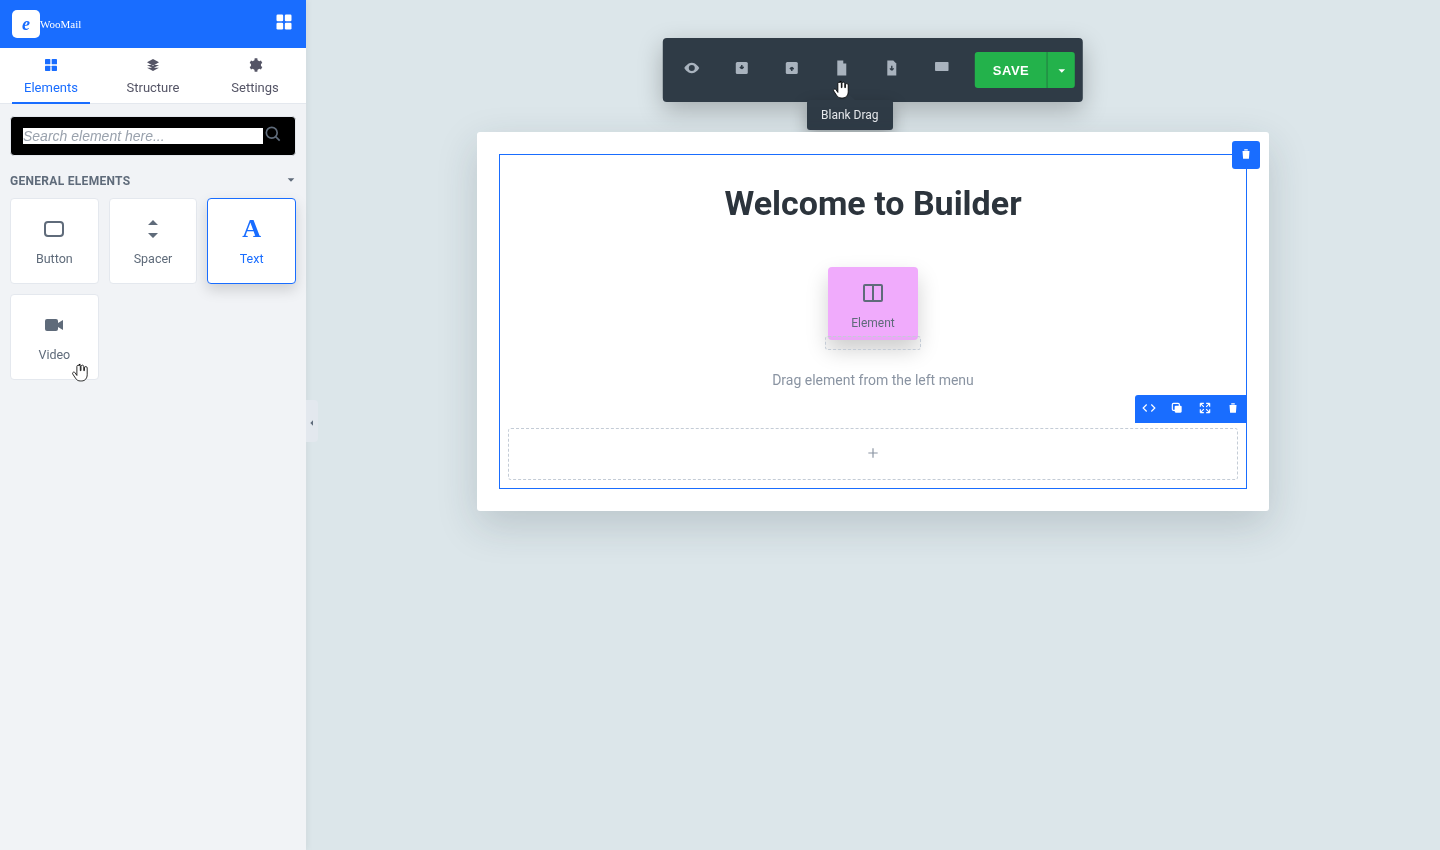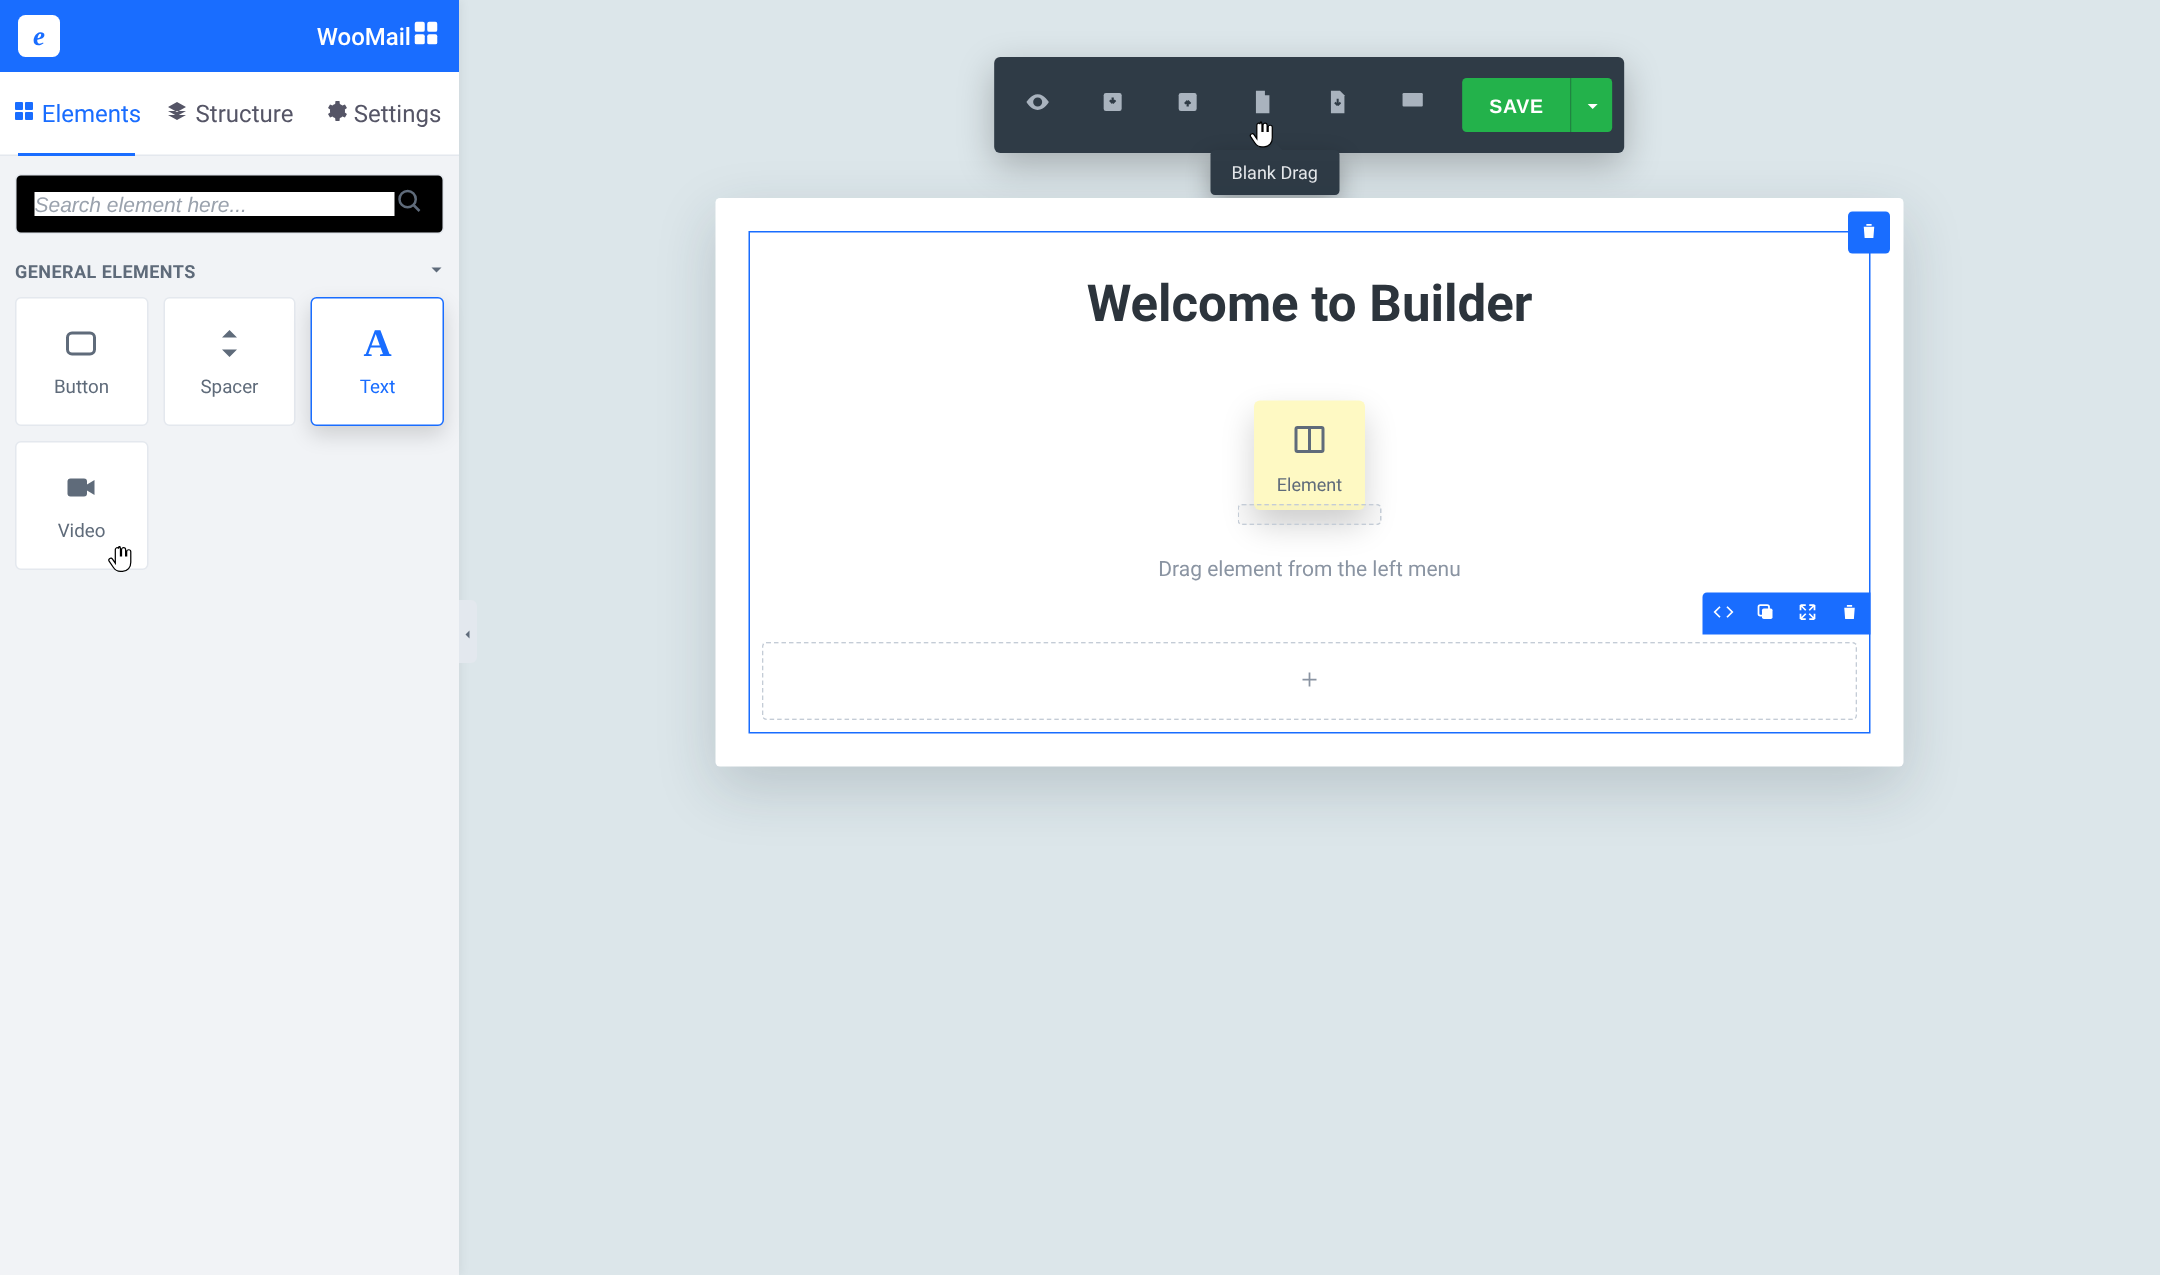--- a/index.html
+++ b/index.html
@@ -3,25 +3,25 @@
 <meta charset="utf-8">
 <style>
   * { box-sizing: border-box; margin:0; padding:0; }
   html,body { width:1440px; height:850px; font-family: -apple-system, BlinkMacSystemFont, "Segoe UI", Roboto, Arial, sans-serif; overflow:hidden; }
   body { background:#dce6ea; display:flex; }
 
   
   .sidebar { width:306px; height:850px; background:#f1f3f6; display:flex; flex-direction:column; box-shadow: 2px 0 6px rgba(0,0,0,0.05); position:relative; z-index:5;}
   .brandbar { height:48px; background:#196dff; display:flex; align-items:center; padding:0 12px; color:#fff; }
   .brandbar .logo { width:28px; height:28px; background:#fff; border-radius:5px; display:flex; align-items:center; justify-content:center; color:#196dff; font-style:italic; font-weight:700; font-family: Georgia, serif; font-size:18px;}
-  .brandbar .title { flex:1; text-align:right; font-size:16px; font-weight:500; }
+  .brandbar .title { flex:1; text-align:left; font-size:11px; font-weight:500;font-family:Liberation Serif, serif; }
   .brandbar .apps svg { fill:#fff; }
 
   .tabs { display:flex; background:#fff; height:56px; border-bottom:1px solid #e4e8ee;}
-  .tab { flex:1; display:flex; flex-direction:row; align-items:center; justify-content:center; gap:4px; font-size:16px; color:#556; cursor:pointer; position:relative;}
+  .tab { flex:1; display:flex; flex-direction:column; align-items:center; justify-content:center; gap:4px; font-size:13px; color:#556; cursor:pointer; position:relative;}
   .tab.active { color:#196dff; }
   .tab.active::after { content:""; position:absolute; bottom:-1px; left:12px; right:12px; height:2px; background:#196dff; }
   .tab svg { width:16px; height:16px; fill:currentColor; }
 
   .search-wrap { padding:12px 10px; }
   .search { background:#000000; border:1px solid #e4e8ee; border-radius:4px; height:40px; display:flex; align-items:center; padding:0 12px; }
   .search input { flex:1; border:none; outline:none; font-size:14px; color:#333; font-style:italic; }
   .search input::placeholder { color:#9aa2ad; font-style:italic; }
   .search svg { width:20px; height:20px; stroke:#5f6b7a; fill:none; stroke-width:2;}
 
@@ -54,21 +54,21 @@
 
   .tooltip { position:absolute; top:100px; left:50%; transform:translateX(-66px); background:#2f3b46; color:#e6e9ec; font-size:12px; padding:8px 14px; border-radius:3px; box-shadow:0 6px 16px rgba(0,0,0,0.3);}
   .tooltip::before { content:""; position:absolute; top:-5px; left:50%; transform:translateX(-50%); border:5px solid transparent; border-bottom-color:#2f3b46; border-top:none;}
 
   .canvas-card { position:absolute; top:132px; left:50%; transform:translateX(-50%); width:792px; background:#fff; border-radius:3px; box-shadow:0 14px 40px rgba(34,48,60,0.18); padding:22px;}
   .placeholder-frame { border:1px solid #196dff; position:relative; padding:0;}
   .del-badge { position:absolute; top:-14px; right:-14px; width:28px; height:28px; background:#196dff; border-radius:3px; display:flex; align-items:center; justify-content:center; cursor:pointer;}
   .del-badge svg { width:14px; height:14px; fill:#fff;}
   .inner { padding:28px 16px 14px; text-align:center; position:relative;}
   .heading { font-size:34px; font-weight:700; color:#2c343c; margin-bottom:44px;}
-  .drag-ghost { width:74px; margin:0 auto 18px; background:#fef9c3; border-radius:4px; box-shadow:0 10px 22px rgba(0,0,0,0.18); padding:14px 0 10px; display:flex; flex-direction:column; align-items:center; gap:8px;}
+  .drag-ghost { width:90px; margin:0 auto 18px; background:#f0abfc; border-radius:4px; box-shadow:0 10px 22px rgba(0,0,0,0.18); padding:14px 0 10px; display:flex; flex-direction:column; align-items:center; gap:8px;}
   .drag-ghost svg { width:24px; height:24px; fill:none; stroke:#5f6b7a; stroke-width:2;}
   .drag-ghost span { font-size:12px; color:#5f6b7a;}
   .ghost-shadow { width:96px; height:14px; margin:-22px auto 22px; border:1px dashed #c4ccd6; border-radius:3px; background:rgba(0,0,0,0.02);}
   .hint { color:#8a94a2; font-size:14px; margin-bottom:20px;}
   .row-toolbar { position:absolute; right:-1px; bottom:-1px; display:flex; background:#196dff; border-radius:3px 0 0 0;}
   .row-toolbar .rbtn { width:28px; height:28px; display:flex; align-items:center; justify-content:center; cursor:pointer;}
   .row-toolbar .rbtn svg { width:14px; height:14px; fill:#fff;}
   .add-row { margin:6px 8px 8px; height:52px; border:1px dashed #c4ccd6; border-radius:3px; display:flex; align-items:center; justify-content:center; color:#8a94a2; cursor:pointer;}
   .add-row svg { width:14px; height:14px; fill:#8a94a2;}
 

